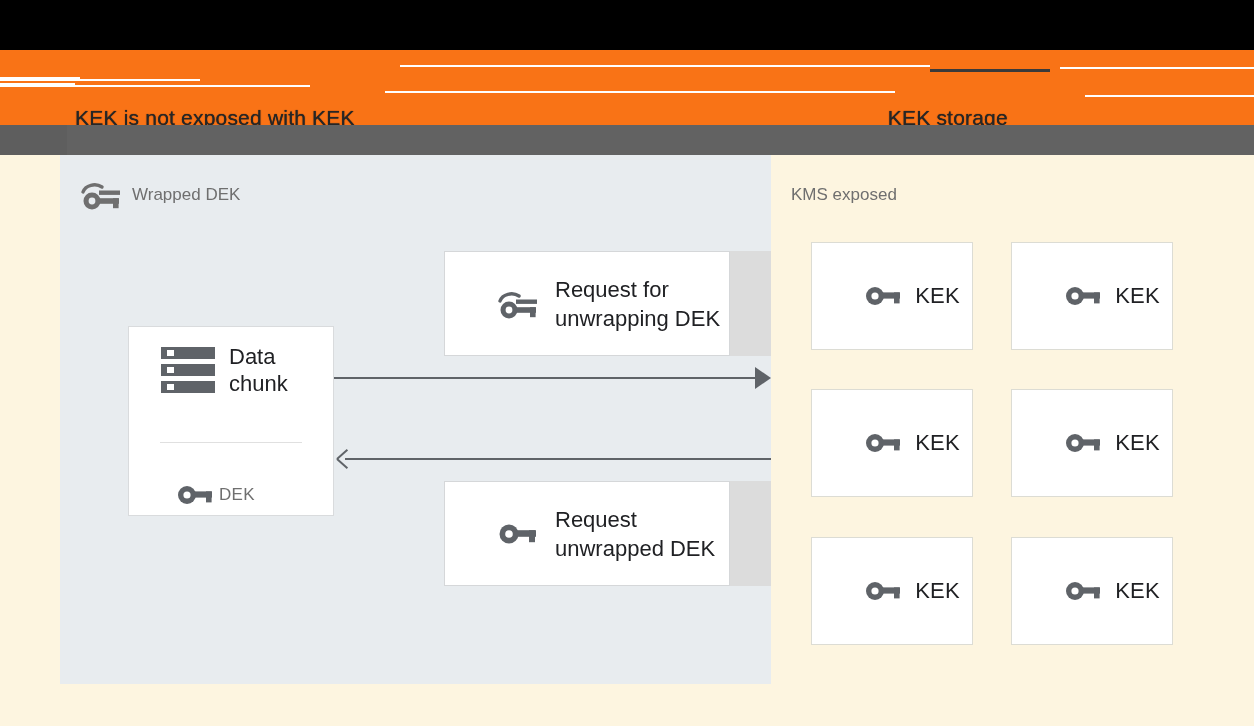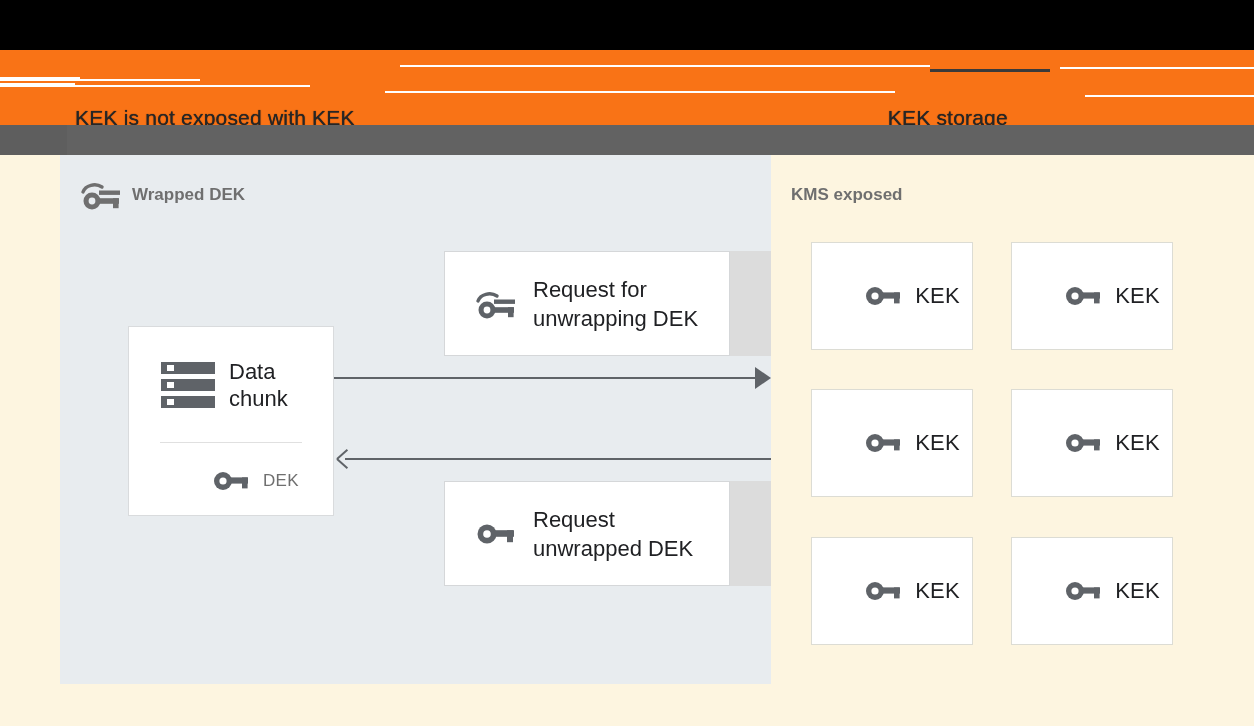--- a/index.html
+++ b/index.html
@@ -57,21 +57,21 @@
     width: 711px; height: 529px;
     background: #e8ecef;
   }
   .panel-right {
     position: absolute; left: 771px; top: 155px;
     width: 483px; height: 529px;
     background: #fdf5e0;
   }
   .panel-label {
     position: absolute;
-    font-size: 17px; color: #6f6f6f; font-weight: 700;
+    font-size: 17px; color: #6f6f6f; font-weight: 400;
     white-space: nowrap;
   }
   .panel-label-left { left: 132px; top: 185px; }
   .panel-label-right { left: 791px; top: 185px; }
 
   
   .ico { display: inline-block; vertical-align: middle; line-height: 0; }
 
   
   .card {
@@ -81,56 +81,56 @@
     display: flex;
     align-items: center;
   }
   .card-ext {
     position: absolute;
     background: #dcdcdc;
   }
 
   .card-datachunk {
     left: 128px; top: 326px; width: 206px; height: 190px;
-    flex-direction: column; align-items: stretch; justify-content: center;
+    flex-direction: column; align-items: stretch; justify-content: space-between;
     border-color: #d9dbdd;
   }
   .dc-top {
     display: flex; align-items: center; gap: 14px;
     padding: 0 0 0 32px; height: 86px;
   }
   .dc-title {
     font-size: 22px; line-height: 27px; color: #202124; font-weight: 400;
     white-space: pre-line;
   }
   .dc-divider {
     height: 1px; background: #e0e0e0; margin: 14px 31px 18px 31px;
   }
   .dc-bottom {
-    display: flex; align-items: center; gap: 14px;
-    padding: 0 8px 0 48px; height: 40px; margin-left: 36px;
+    display: flex; align-items: center; gap: 6px;
+    padding: 0 8px 0 48px; height: 40px;
   }
   .dc-dek {
     font-size: 17px; color: #6f6f6f; font-weight: 400; letter-spacing: .3px;
   }
 
   .card-request {
     left: 444px; top: 251px; width: 286px; height: 105px;
   }
   .card-request-ext {
     left: 730px; top: 251px; width: 41px; height: 105px;
   }
   .card-return {
     left: 444px; top: 481px; width: 286px; height: 105px;
   }
   .card-return-ext {
     left: 730px; top: 481px; width: 41px; height: 105px;
   }
   .msg-inner {
-    display: flex; align-items: center; gap: 16px; padding-left: 30px;
+    display: flex; align-items: center; gap: 16px; padding-left: 52px;
   }
   .msg-text {
     font-size: 22px; line-height: 29px; color: #202124; font-weight: 400;
     white-space: pre-line;
   }
 
   
   .arrow-line {
     position: absolute; height: 2px; background: #5f6368;
   }

